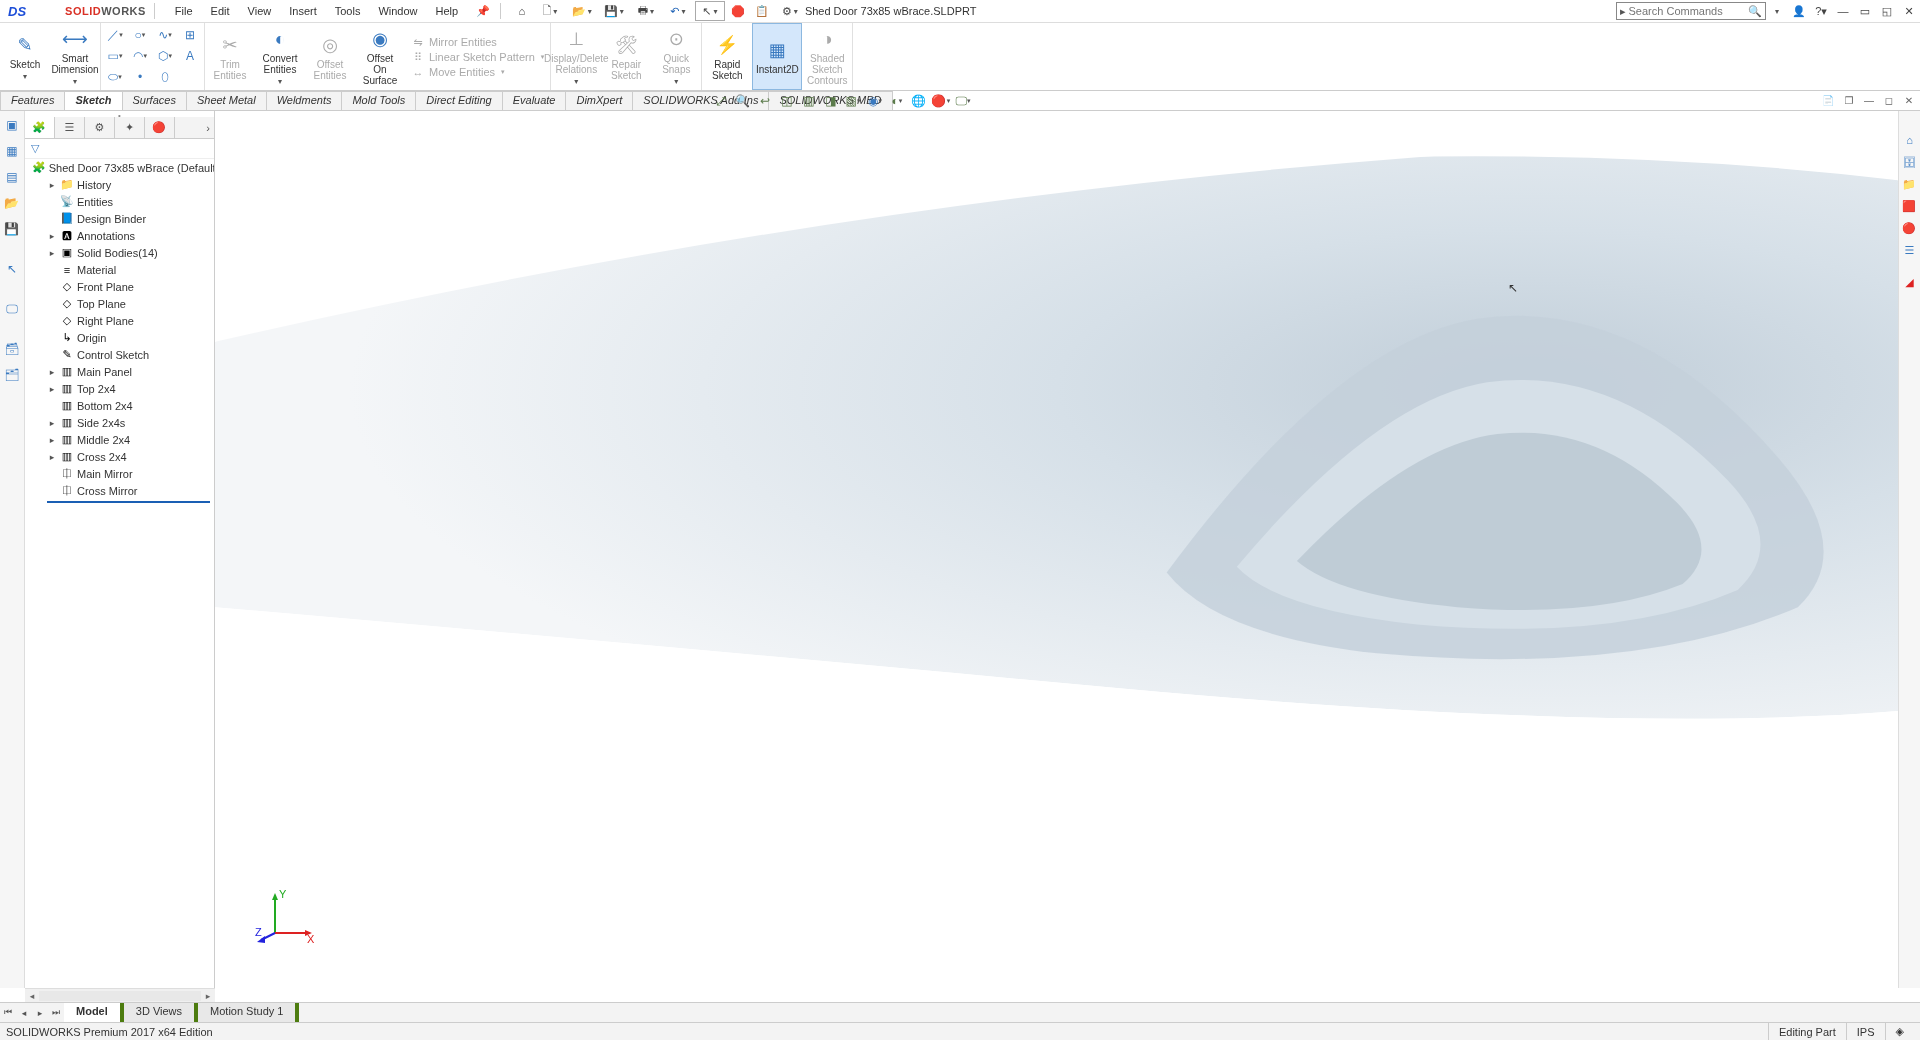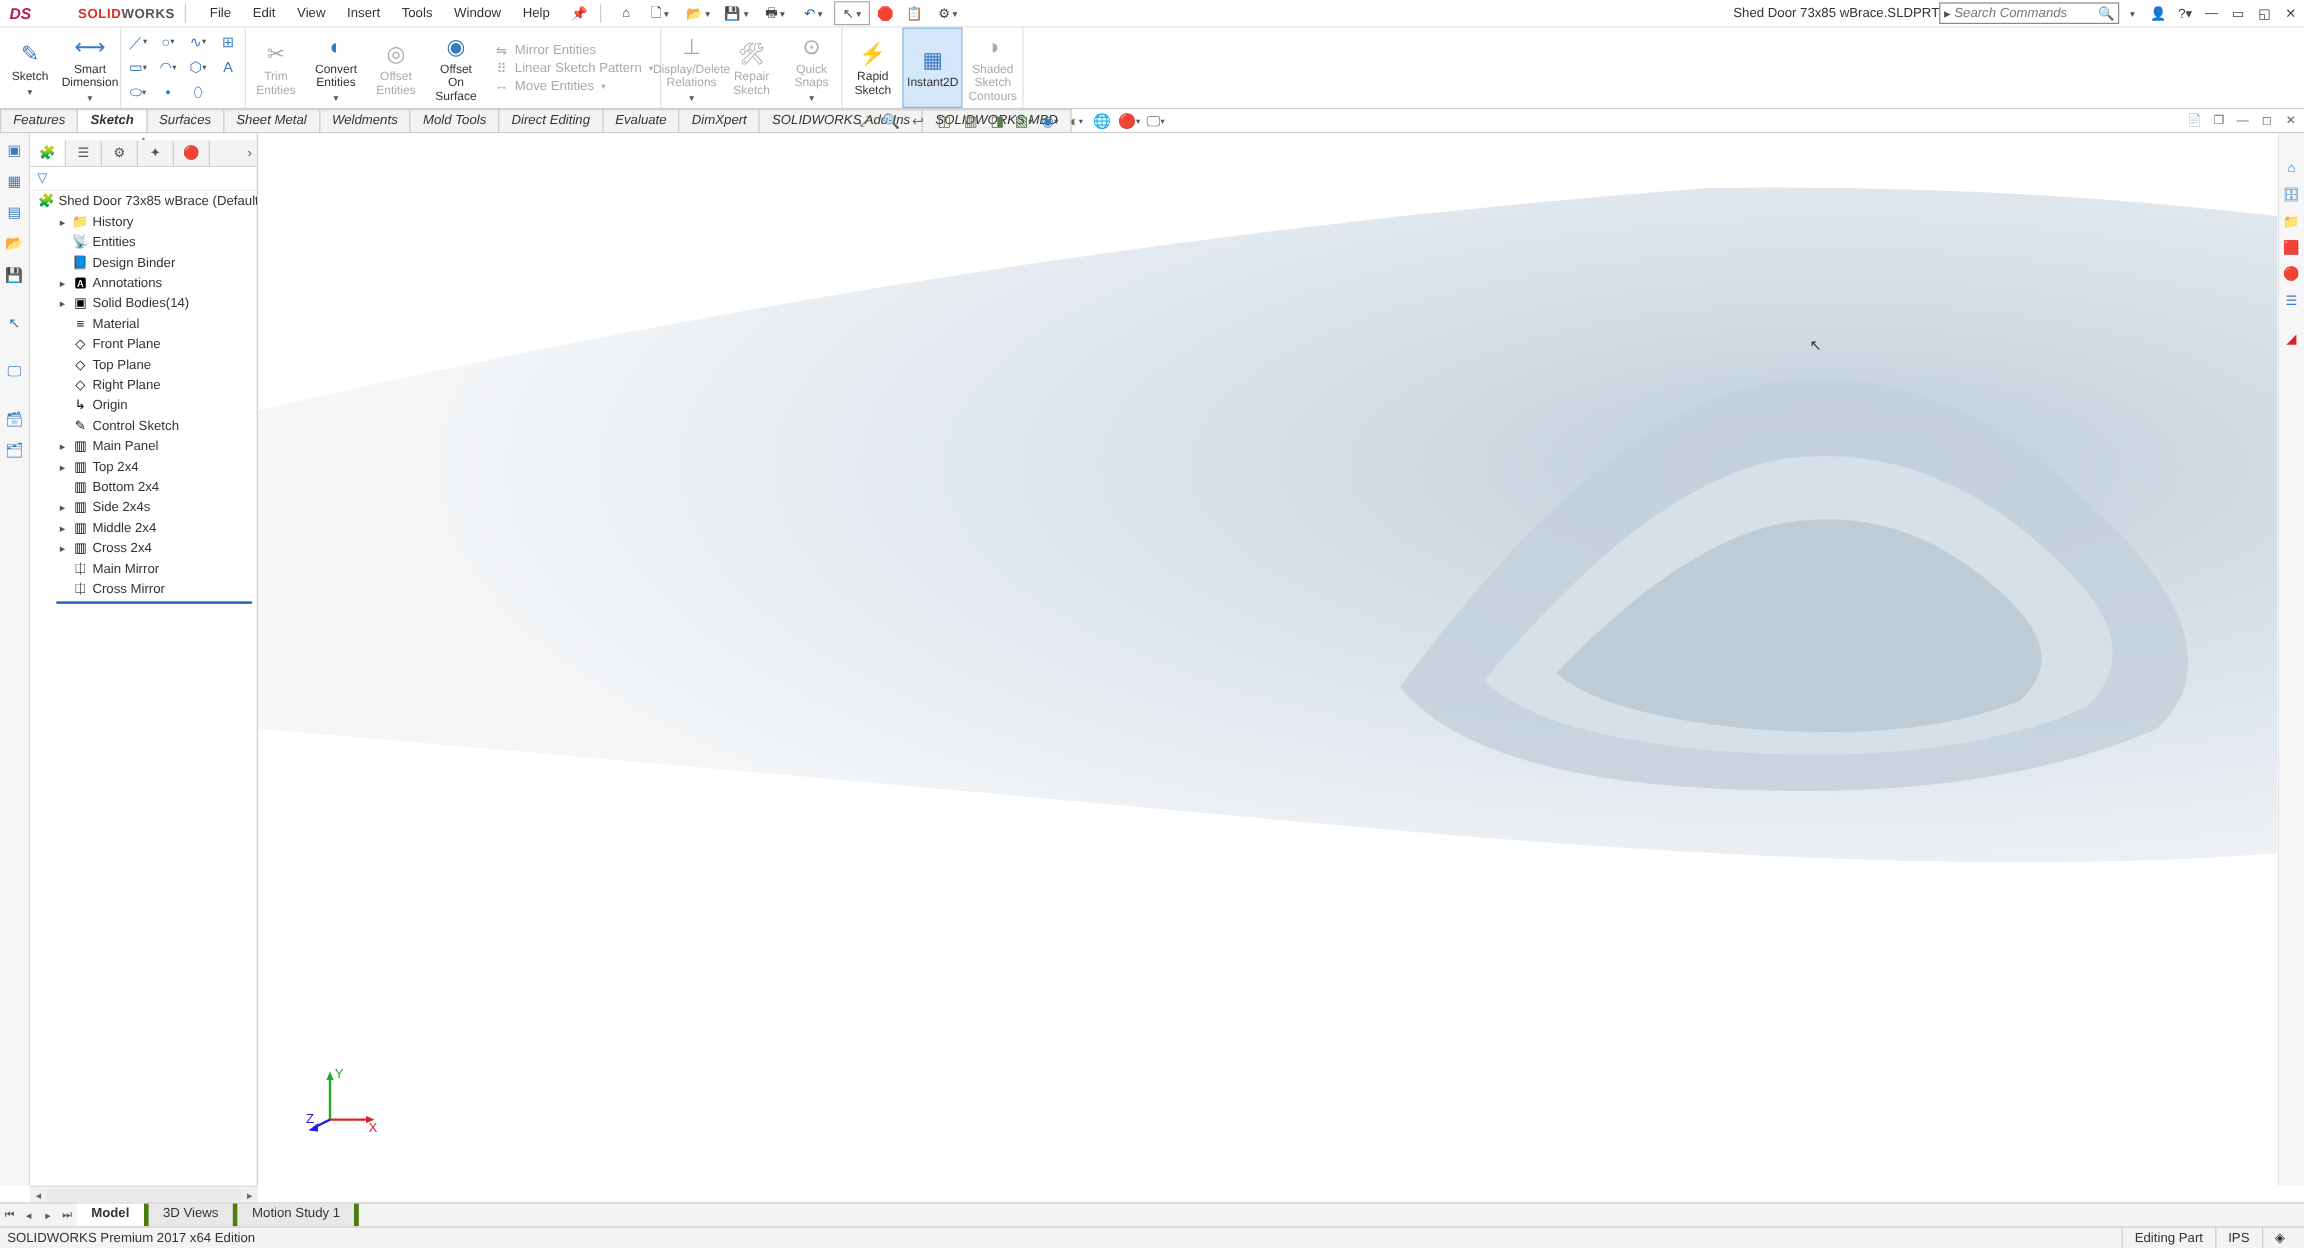--- a/index.html
+++ b/index.html
@@ -1,32 +1,32 @@
 <!DOCTYPE html>
 <html><head>
 <meta charset="utf-8">
 <style>
 * { margin: 0; padding: 0; box-sizing: border-box; font-family: "Segoe UI", Tahoma, sans-serif; font-size: 11px; }
 body { width: 1920px; height: 1040px; background: #fff; overflow: hidden; display: flex; flex-direction: column; }
 .topbar { height: 23px; background: #fff; border-bottom: 1px solid #ddd; display: flex; align-items: center; }
 .logo { display: flex; align-items: center; padding: 0 6px 0 8px; height: 100%; }
-.logo-icon { color: #be185d; font-weight: bold; font-style: italic; font-size: 13px; margin-right: 2px; }
+.logo-icon { color: #1d4ed8; font-weight: bold; font-style: italic; font-size: 13px; margin-right: 2px; }
 .logo-text { font-weight: bold; font-size: 12px; letter-spacing: 0.5px; }
 .logo-text .red { color: #d93025; margin-left: 37px; }
 .logo-text .dark { color: #555; }
 .topmenus { display: flex; gap: 2px; margin-left: 10px; height: 100%; align-items: center; }
 .topmenus span { padding: 3px 8px; cursor: default; color: #333; }
 .qat { display: flex; align-items: center; gap: 2px; margin-left: 8px; height: 100%; }
 .qat-btn { width: 22px; height: 20px; display: flex; align-items: center; justify-content: center; color: #444; cursor: default; position: relative; }
 .qat-btn.dd::after { content: "▾"; font-size: 8px; margin-left: 2px; color: #555; }
 .qat-btn.dd { width: 30px; }
 .qat-sep { width: 1px; height: 16px; background: #ccc; margin: 0 2px; }
-.doc-title { text-align: right; flex: 1; color: #333; }
+.doc-title { text-align: left; flex: 1; color: #333; }
 .search-box { width: 150px; height: 18px; border: 1px solid #888; background: #fff; display: flex; align-items: center; padding: 0 3px; margin-right: 4px; }
-.search-box input { border: none; outline: none; width: 100%; font-size: 11px; color: #888; font-style: italic; }
+.search-box input { border: none; outline: none; width: 100%; font-size: 11px; color: #888; }
 .search-dd { width: 14px; text-align: center; color: #555; font-size: 8px; }
 .win-ctrls { display: flex; gap: 0; height: 100%; align-items: center; margin-left: 4px; }
 .win-ctrls .wc { width: 22px; height: 20px; display: flex; align-items: center; justify-content: center; color: #444; }
 .ribbon { height: 68px; background: #fff; border-bottom: 1px solid #ccc; display: flex; align-items: stretch; }
 .rgroup { display: flex; align-items: stretch; border-right: 1px solid #e0e0e0; }
 .rbtn-big { width: 50px; display: flex; flex-direction: column; align-items: center; justify-content: center; gap: 2px; padding: 2px 4px; cursor: default; }
 .rbtn-big .ico { width: 24px; height: 24px; display: flex; align-items: center; justify-content: center; color: #3a7ac0; font-size: 18px; }
 .rbtn-big .lbl { font-size: 10px; text-align: center; line-height: 11px; color: #333; }
 .rbtn-big.dd::after { content: "▾"; font-size: 8px; color: #555; }
 .rbtn-big.disabled .ico, .rbtn-big.disabled .lbl { color: #aaa; }

